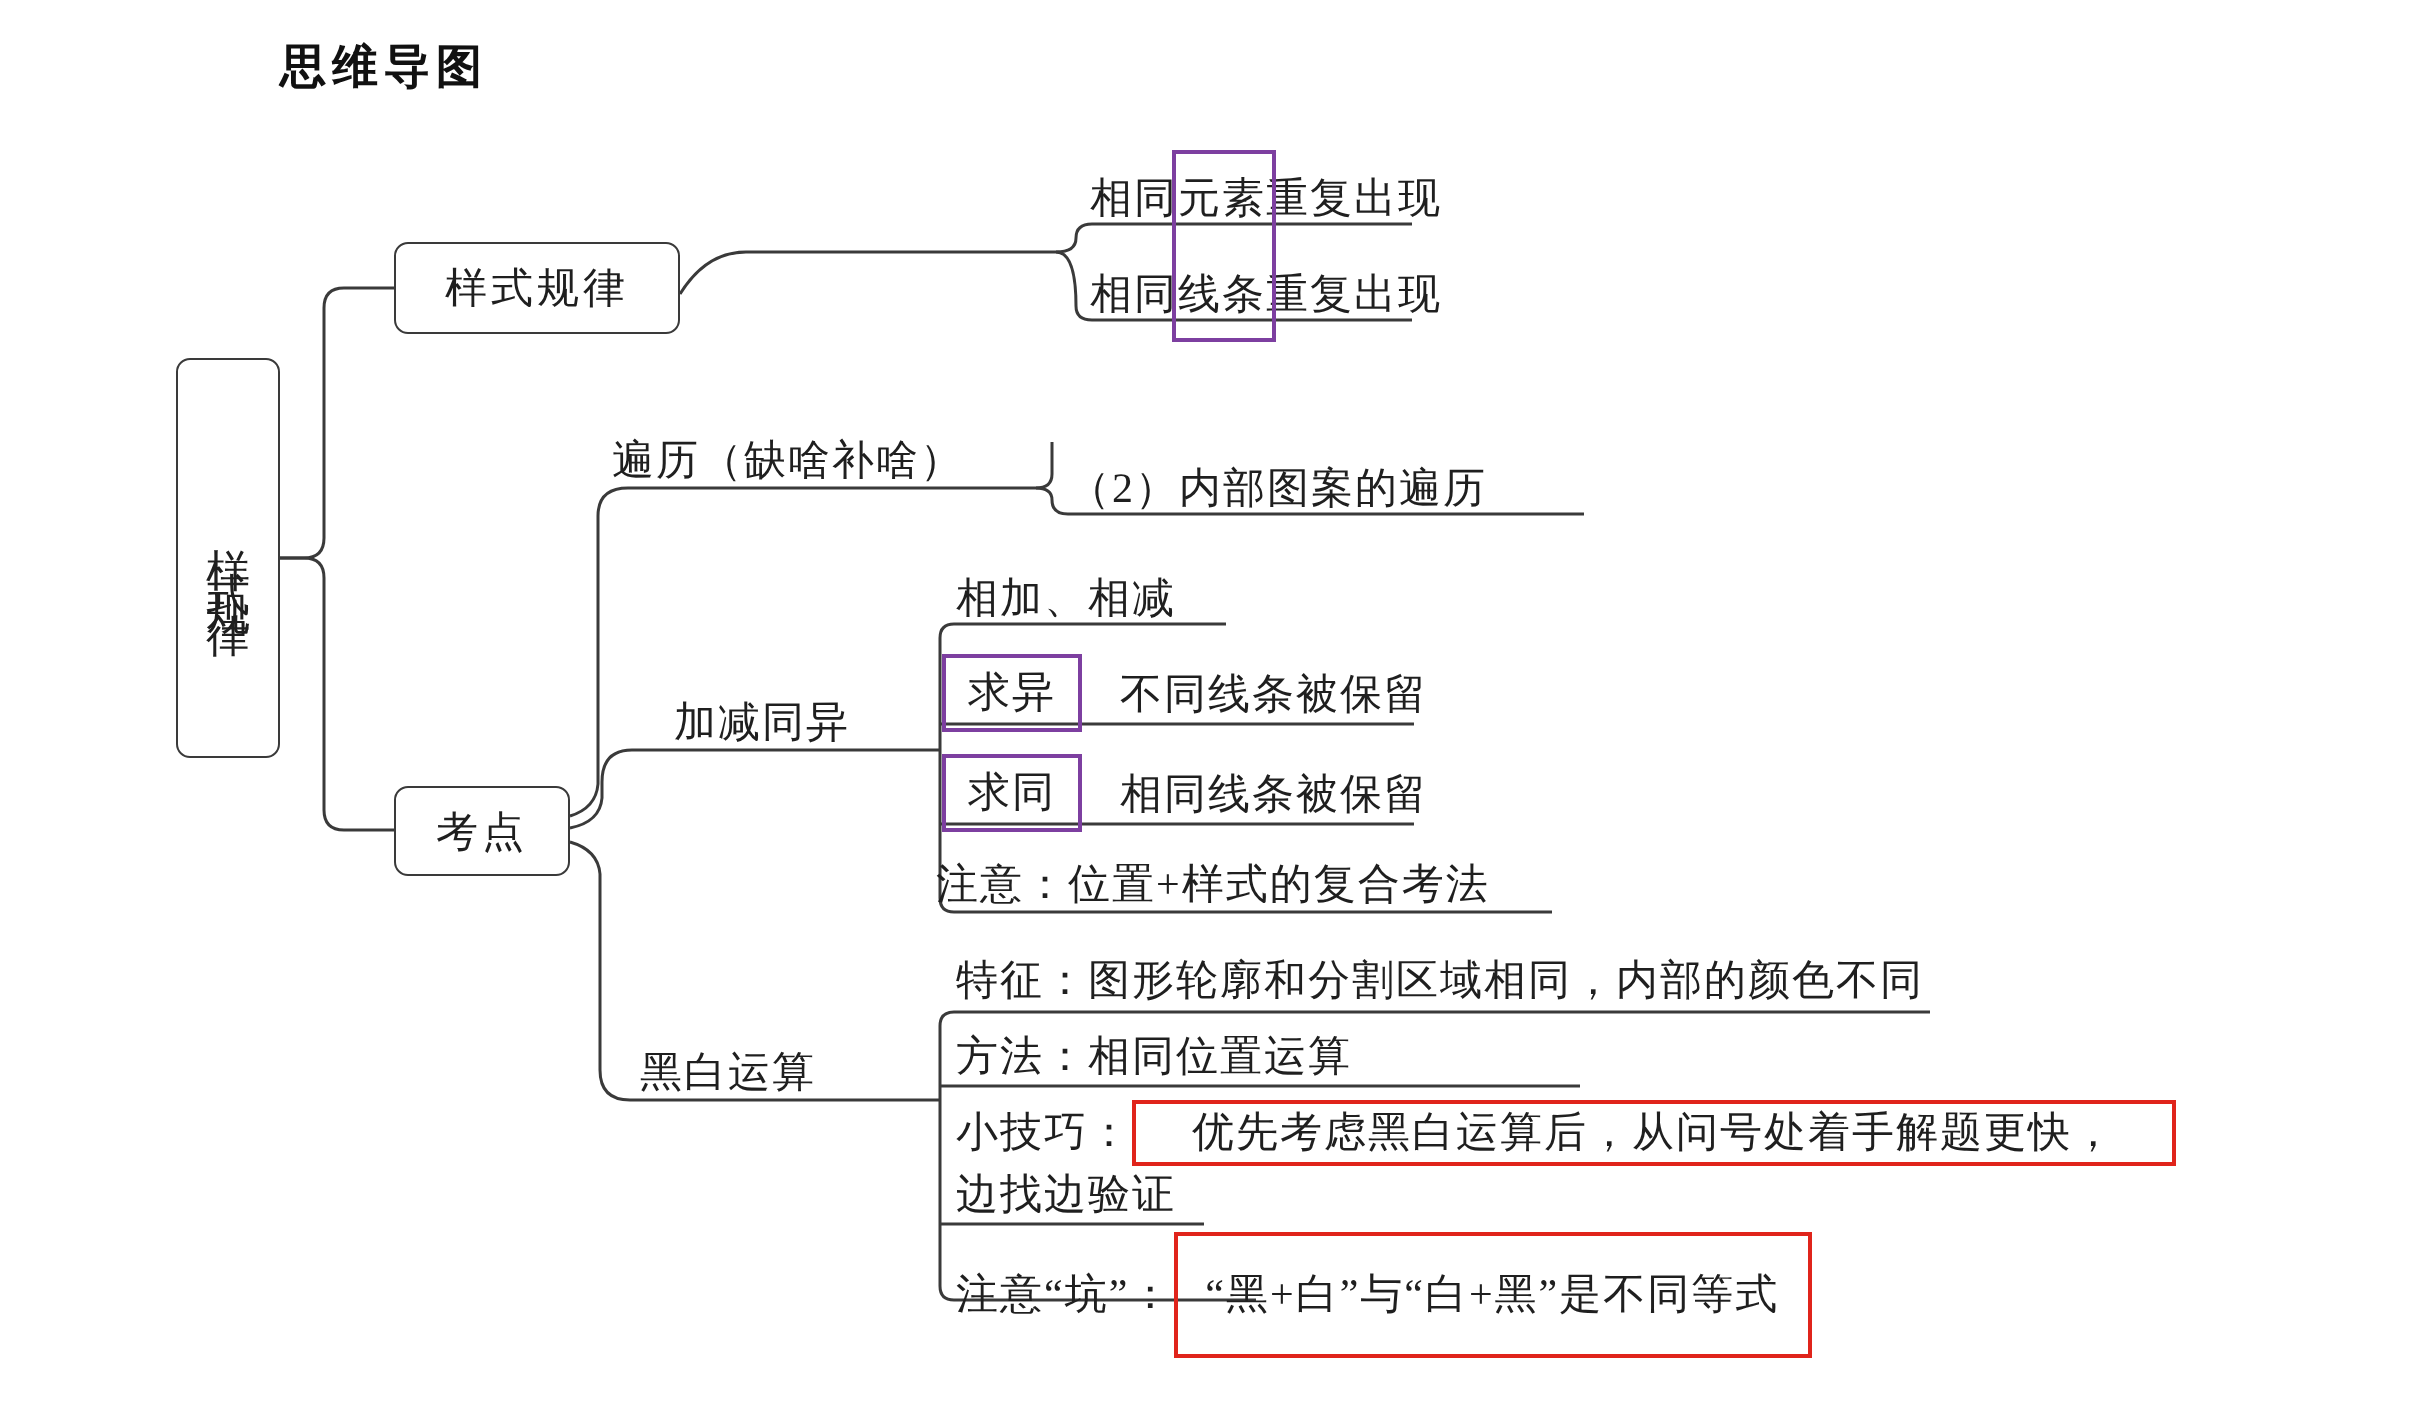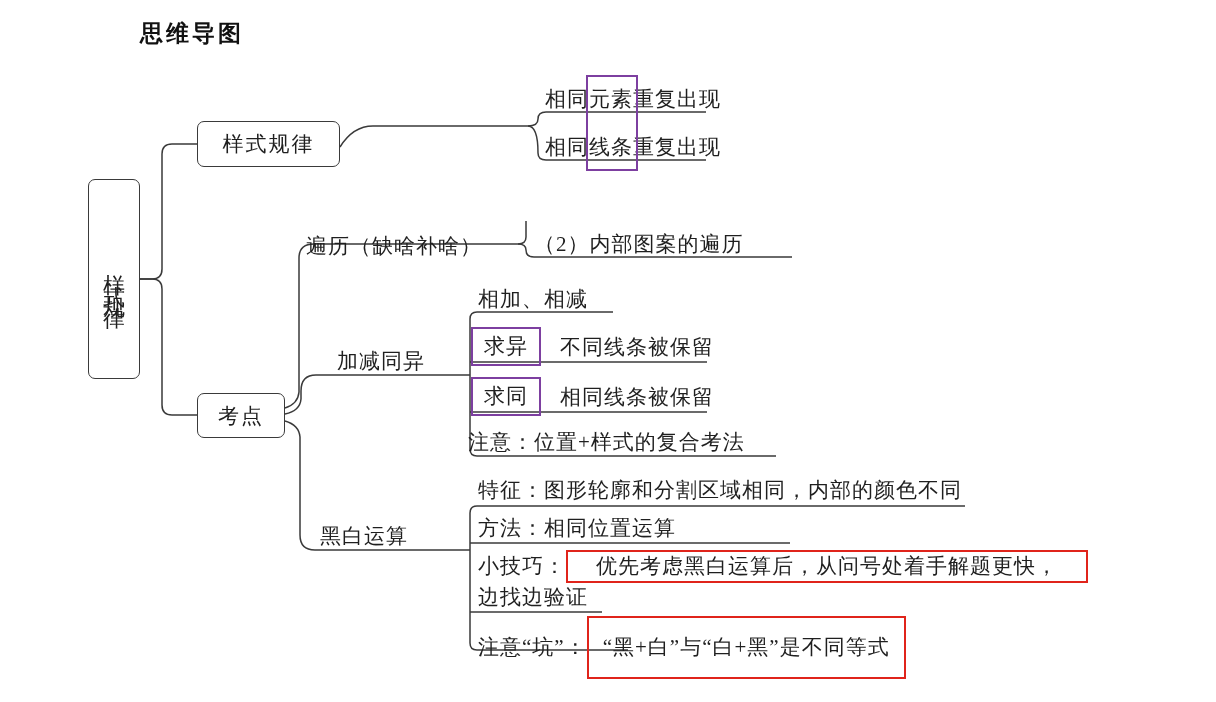--- a/index.html
+++ b/index.html
@@ -80,21 +80,21 @@
   </div>
 
   <div class="t" style="left:545px; top:86px;">相同元素重复出现</div>
   <div class="t" style="left:545px; top:134px;">相同线条重复出现</div>
   <div class="hl-purple-overlay"></div>
 
   <div class="node kaodian">
     <span>考点</span>
   </div>
 
-  <div class="t" style="left:306px; top:217px;margin-top:16px;">遍历（缺啥补啥）</div>
+  <div class="t" style="left:306px; top:217px;">遍历（缺啥补啥）</div>
   <div class="t" style="left:534px; top:231px;">（2）内部图案的遍历</div>
 
   <div class="t" style="left:292px; top:348px;margin-left:45px;">加减同异</div>
   <div class="t" style="left:478px; top:286px;">相加、相减</div>
   <div class="pbox" style="left:471px; top:327px;">求异</div>
   <div class="t" style="left:560px; top:334px;">不同线条被保留</div>
   <div class="pbox" style="left:471px; top:377px;">求同</div>
   <div class="t" style="left:560px; top:384px;">相同线条被保留</div>
   <div class="t" style="left:468px; top:429px;">注意：位置+样式的复合考法</div>
 

